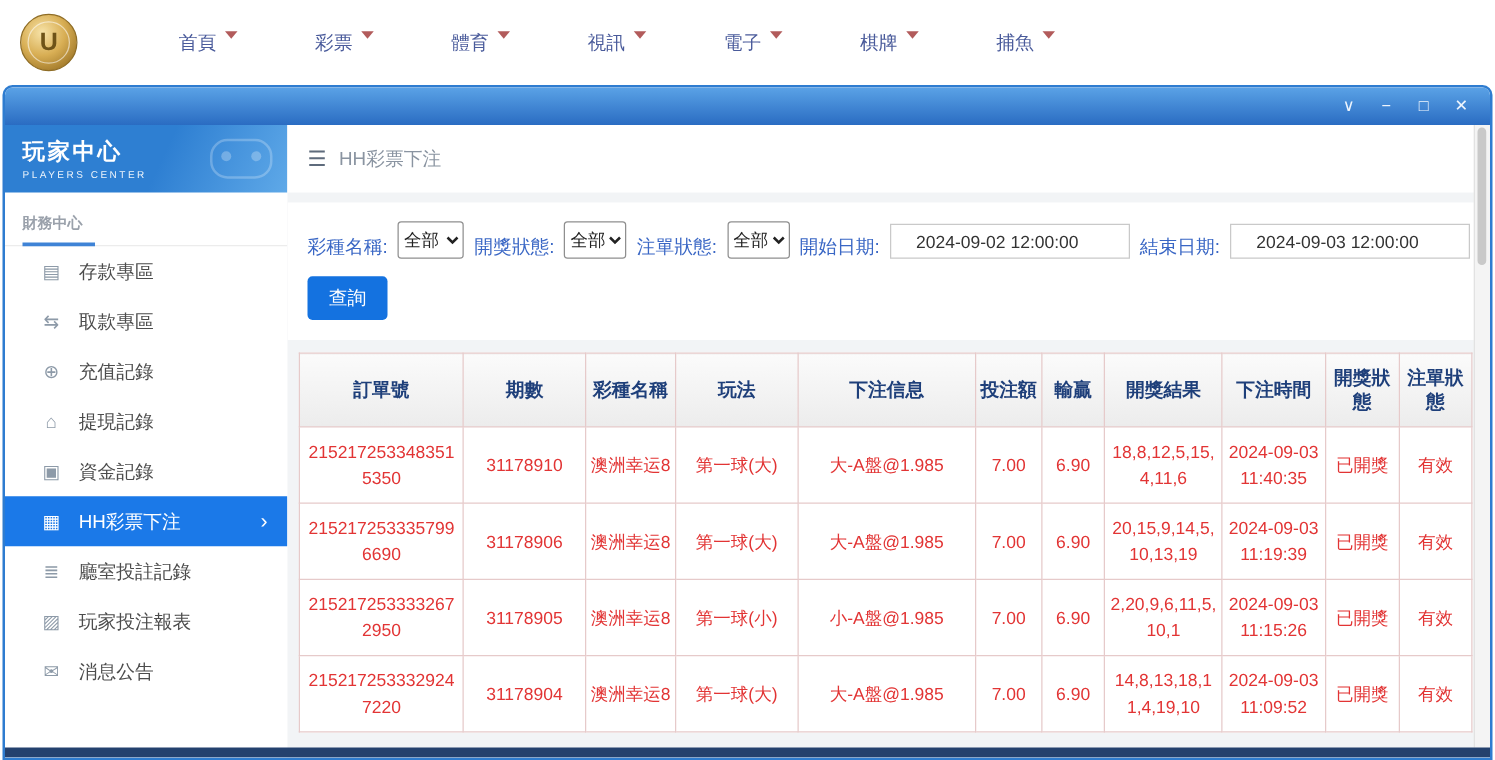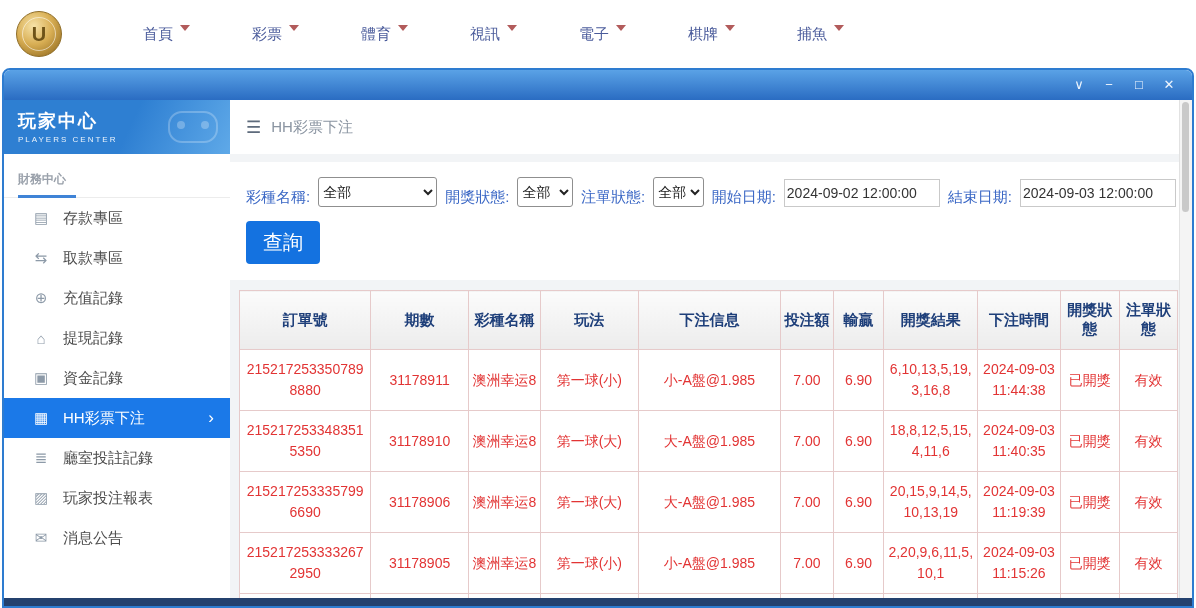--- a/index.html
+++ b/index.html
@@ -56,23 +56,23 @@
   .hamburger{color:#5e6b7c;font-size:17px;cursor:pointer;}
   .bc-title{color:#8a94a1;font-size:15px;}
 
   .filters{background:#fff;margin-top:8px;padding:15px 16px 16px;}
   .filter-row{display:flex;align-items:flex-end;gap:8px;}
   .f-label{color:#3a67c5;font-size:15px;white-space:nowrap;}
   select.sel{height:30px;border:1px solid #8f8f8f;border-radius:3px;background:#fff;font-size:14px;color:#222;}
   .sel-lottery{width:142px;}
   .sel-draw{width:66px;}
   .sel-order{width:60px;}
-  input.date{width:150px;height:26px;border:1px solid #c9c9c9;font-size:14px;color:#333;padding:0 2px;}
+  input.date{width:150px;height:26px;border:1px solid #c9c9c9;font-size:14px;color:#333;padding:0 20px;}
   .btn-query{margin-top:14px;background:#1472e0;color:#fff;border:none;border-radius:4px;
-             padding:8px 17px;font-size:20px;cursor:pointer;display:inline-block;}
+             padding:8px 17px;font-size:15px;cursor:pointer;display:inline-block;}
 
   .table-wrap{background:#fff;margin:10px 14px 0 9px;}
   table.bets{width:100%;border-collapse:collapse;table-layout:fixed;}
   .bets th{background:linear-gradient(180deg,#fbfbfb,#ececec);color:#1e3f7a;font-size:15px;font-weight:bold;
            padding:10px 2px;border:1px solid #e6caca;}
   .bets td{color:#e23434;font-size:14px;text-align:center;padding:9px 3px;border:1px solid #e6caca;
            line-height:1.5;word-break:break-all;background:#fff;}
 
   .scrollbar{position:absolute;top:0;right:0;bottom:8px;width:12px;background:#f4f4f4;border-left:1px solid #e2e2e2;z-index:5;}
   .scroll-thumb{position:absolute;top:2px;left:2px;width:7px;height:110px;background:#c9c9c9;border-radius:4px;}
@@ -235,33 +235,20 @@
                 <th>投注額</th>
                 <th>輸贏</th>
                 <th>開獎結果</th>
                 <th>下注時間</th>
                 <th>開獎狀態</th>
                 <th>注單狀態</th>
               </tr>
             </thead>
           <tbody id="tbody">
               <tr>
-                <td>2152172533507898880</td>
-                <td>31178911</td>
-                <td>澳洲幸运8</td>
-                <td>第一球(小)</td>
-                <td>小-A盤@1.985</td>
-                <td>7.00</td>
-                <td>6.90</td>
-                <td>6,10,13,5,19,3,16,8</td>
-                <td>2024-09-03 11:44:38</td>
-                <td>已開獎</td>
-                <td>有效</td>
-              </tr>
-              <tr>
                 <td>2152172533483515350</td>
                 <td>31178910</td>
                 <td>澳洲幸运8</td>
                 <td>第一球(大)</td>
                 <td>大-A盤@1.985</td>
                 <td>7.00</td>
                 <td>6.90</td>
                 <td>18,8,12,5,15,4,11,6</td>
                 <td>2024-09-03 11:40:35</td>
                 <td>已開獎</td>

